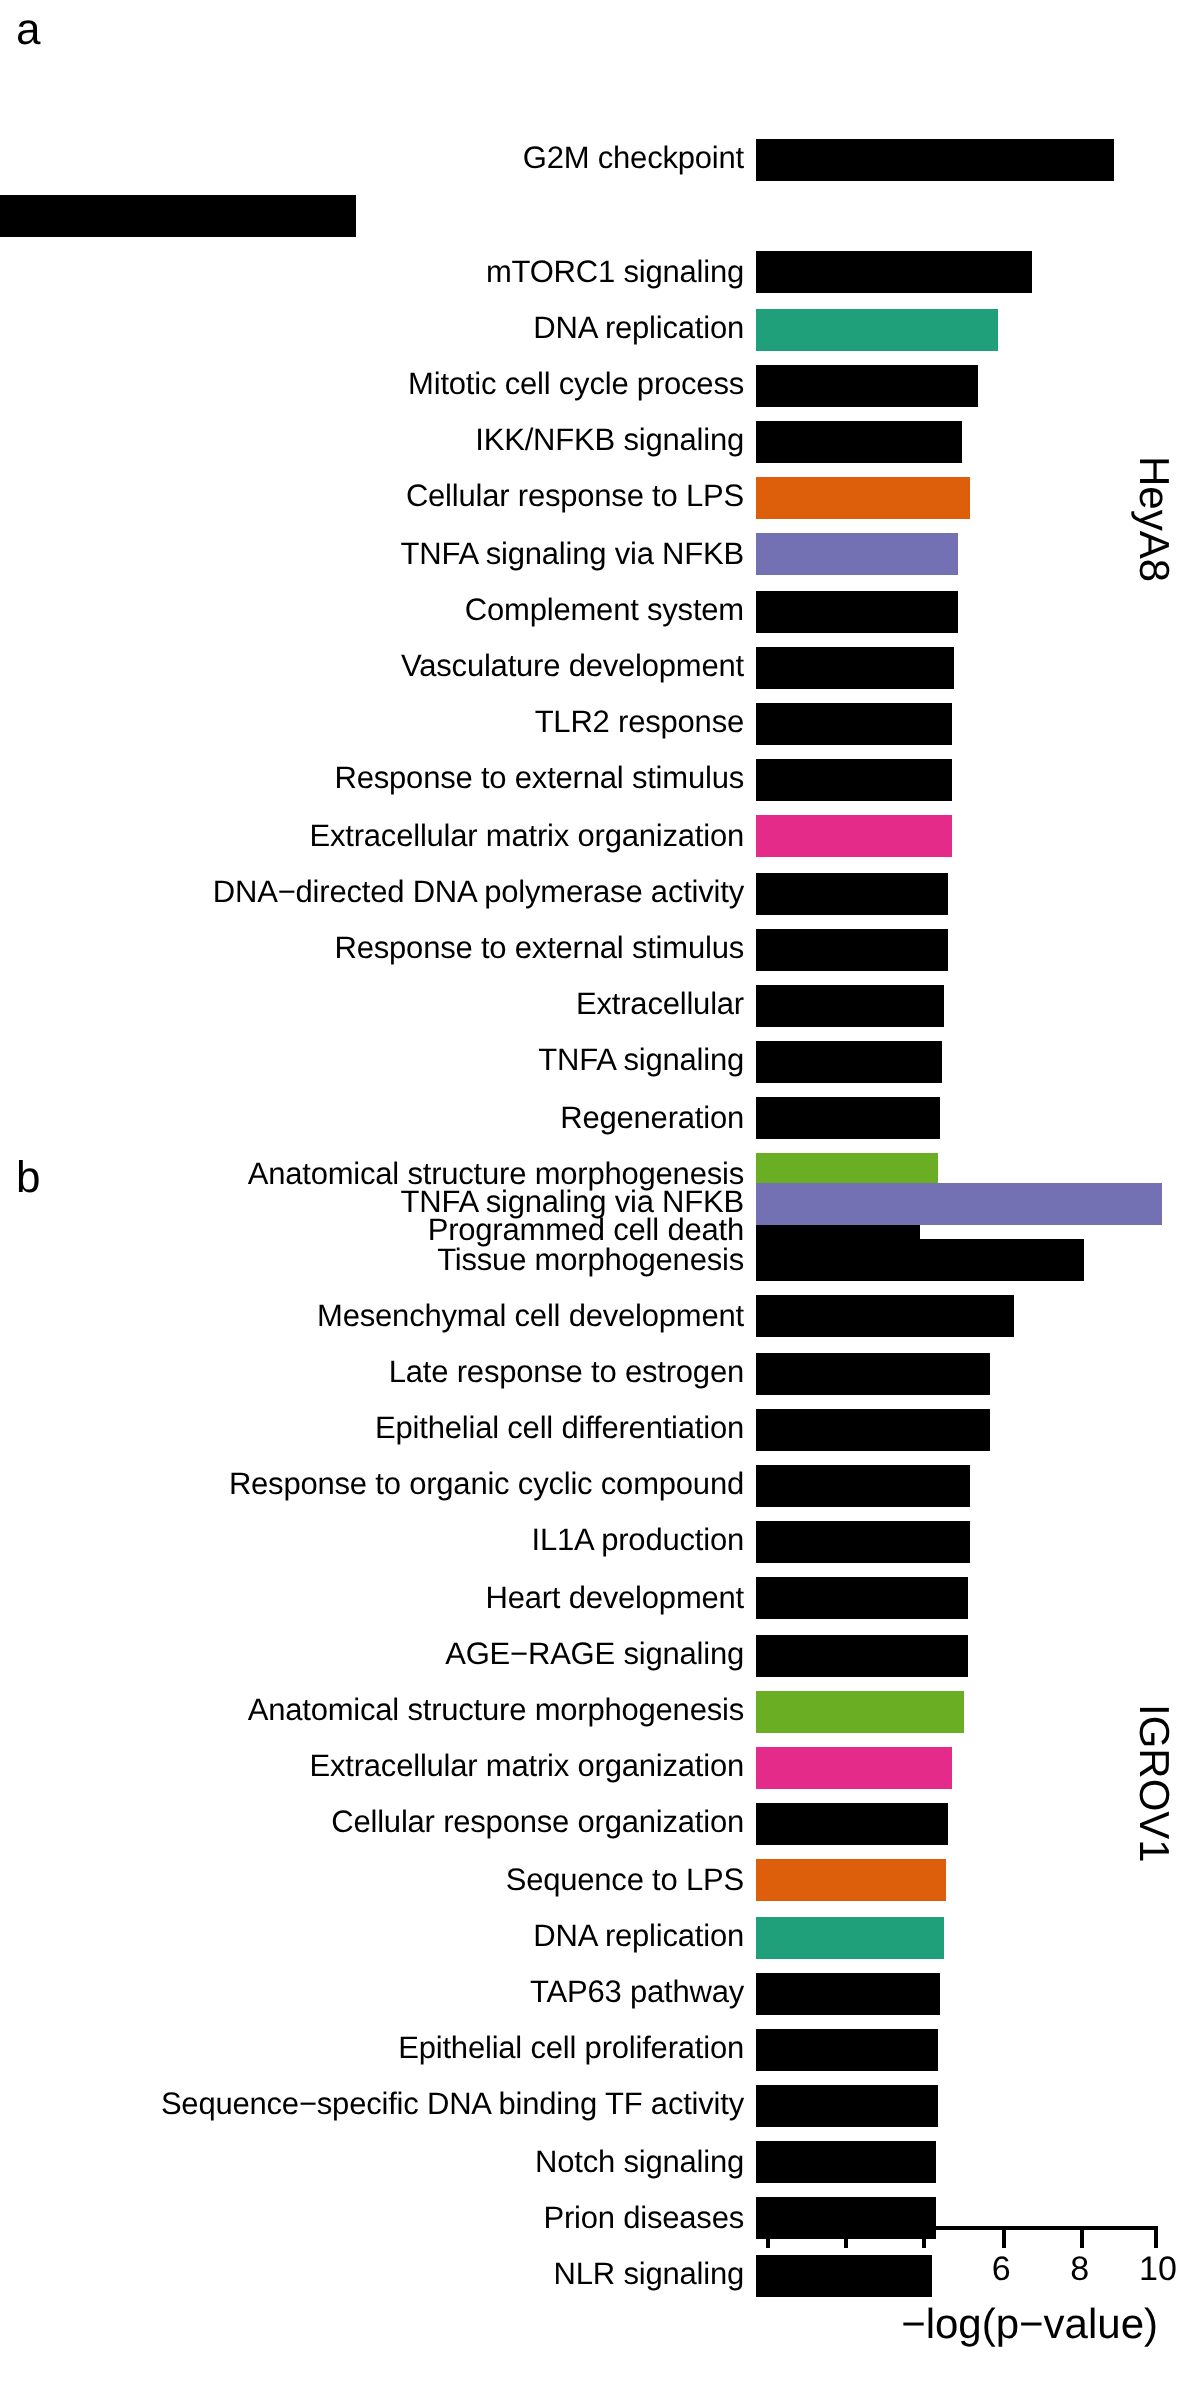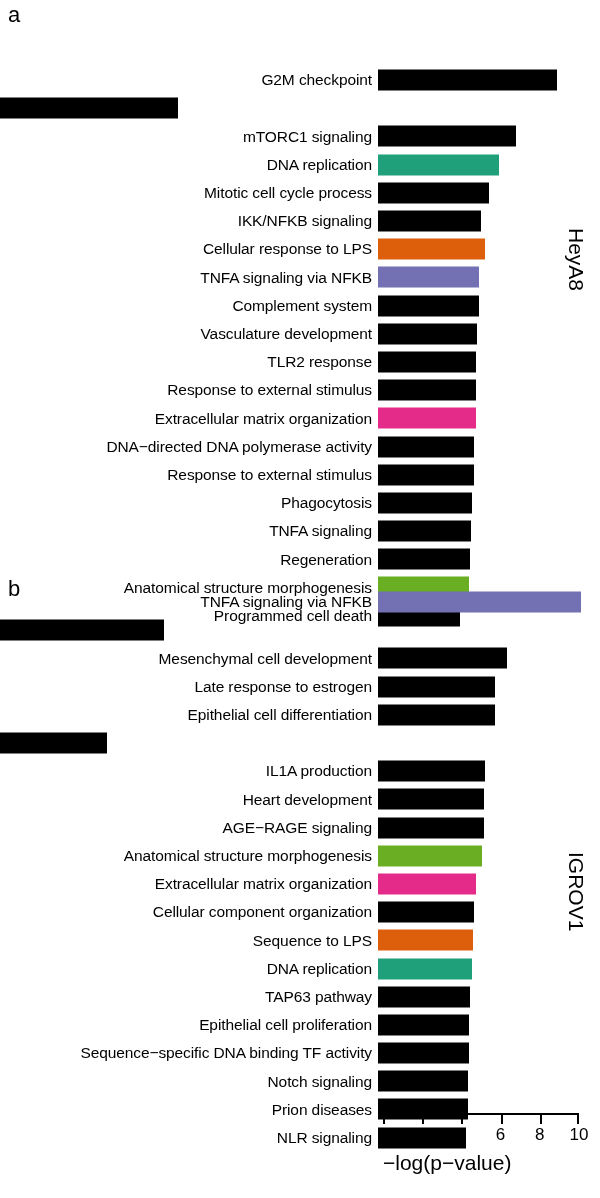--- a/index.html
+++ b/index.html
@@ -124,21 +124,21 @@
     line-height: 1;
     transform: translateX(-50%);
     color: #000;
   }
 
   .axis-title {
     position: absolute;
     left: 383px;
     width: 196px;
     top: 1152px;
-    text-align: left;
+    text-align: right;
     font-size: 21px;
     line-height: 1;
     color: #000;
   }
 </style>
 </head>
 <body>
 
 <div class="figure">
 
@@ -229,21 +229,21 @@
             <div class="bar" style="width: 95.55px; background: rgb(0, 0, 0);"></div>
           </div>
         </div>
         <div class="row">
           <div class="row-label">Response to external stimulus</div>
           <div class="bar-track">
             <div class="bar" style="width: 95.55px; background: rgb(0, 0, 0);"></div>
           </div>
         </div>
         <div class="row">
-          <div class="row-label">Phagocytosis</div>
+          <div class="row-label">Extracellular</div>
           <div class="bar-track">
             <div class="bar" style="width: 93.6px; background: rgb(0, 0, 0);"></div>
           </div>
         </div>
         <div class="row">
           <div class="row-label">TNFA signaling</div>
           <div class="bar-track">
             <div class="bar" style="width: 92.625px; background: rgb(0, 0, 0);"></div>
           </div>
         </div>
@@ -274,20 +274,21 @@
 
   <div class="panel" id="panel-b">
     <div class="rows" id="rows-b">
         <div class="row">
           <div class="row-label">TNFA signaling via NFKB</div>
           <div class="bar-track">
             <div class="bar" style="width: 202.8px; background: rgb(115, 112, 180);"></div>
           </div>
         </div>
         <div class="row">
+          <div class="row-label">Tissue morphogenesis</div>
           <div class="bar-track">
             <div class="bar" style="width: 163.8px; background: rgb(0, 0, 0);"></div>
           </div>
         </div>
         <div class="row">
           <div class="row-label">Mesenchymal cell development</div>
           <div class="bar-track">
             <div class="bar" style="width: 128.7px; background: rgb(0, 0, 0);"></div>
           </div>
         </div>
@@ -297,20 +298,21 @@
             <div class="bar" style="width: 117px; background: rgb(0, 0, 0);"></div>
           </div>
         </div>
         <div class="row">
           <div class="row-label">Epithelial cell differentiation</div>
           <div class="bar-track">
             <div class="bar" style="width: 117px; background: rgb(0, 0, 0);"></div>
           </div>
         </div>
         <div class="row">
+          <div class="row-label">Response to organic cyclic compound</div>
           <div class="bar-track">
             <div class="bar" style="width: 107.25px; background: rgb(0, 0, 0);"></div>
           </div>
         </div>
         <div class="row">
           <div class="row-label">IL1A production</div>
           <div class="bar-track">
             <div class="bar" style="width: 107.25px; background: rgb(0, 0, 0);"></div>
           </div>
         </div>
@@ -332,21 +334,21 @@
             <div class="bar" style="width: 104.325px; background: rgb(106, 175, 35);"></div>
           </div>
         </div>
         <div class="row">
           <div class="row-label">Extracellular matrix organization</div>
           <div class="bar-track">
             <div class="bar" style="width: 97.5px; background: rgb(229, 43, 138);"></div>
           </div>
         </div>
         <div class="row">
-          <div class="row-label">Cellular component organization</div>
+          <div class="row-label">Cellular response organization</div>
           <div class="bar-track">
             <div class="bar" style="width: 95.55px; background: rgb(0, 0, 0);"></div>
           </div>
         </div>
         <div class="row">
           <div class="row-label">Sequence to LPS</div>
           <div class="bar-track">
             <div class="bar" style="width: 94.575px; background: rgb(221, 95, 12);"></div>
           </div>
         </div>

